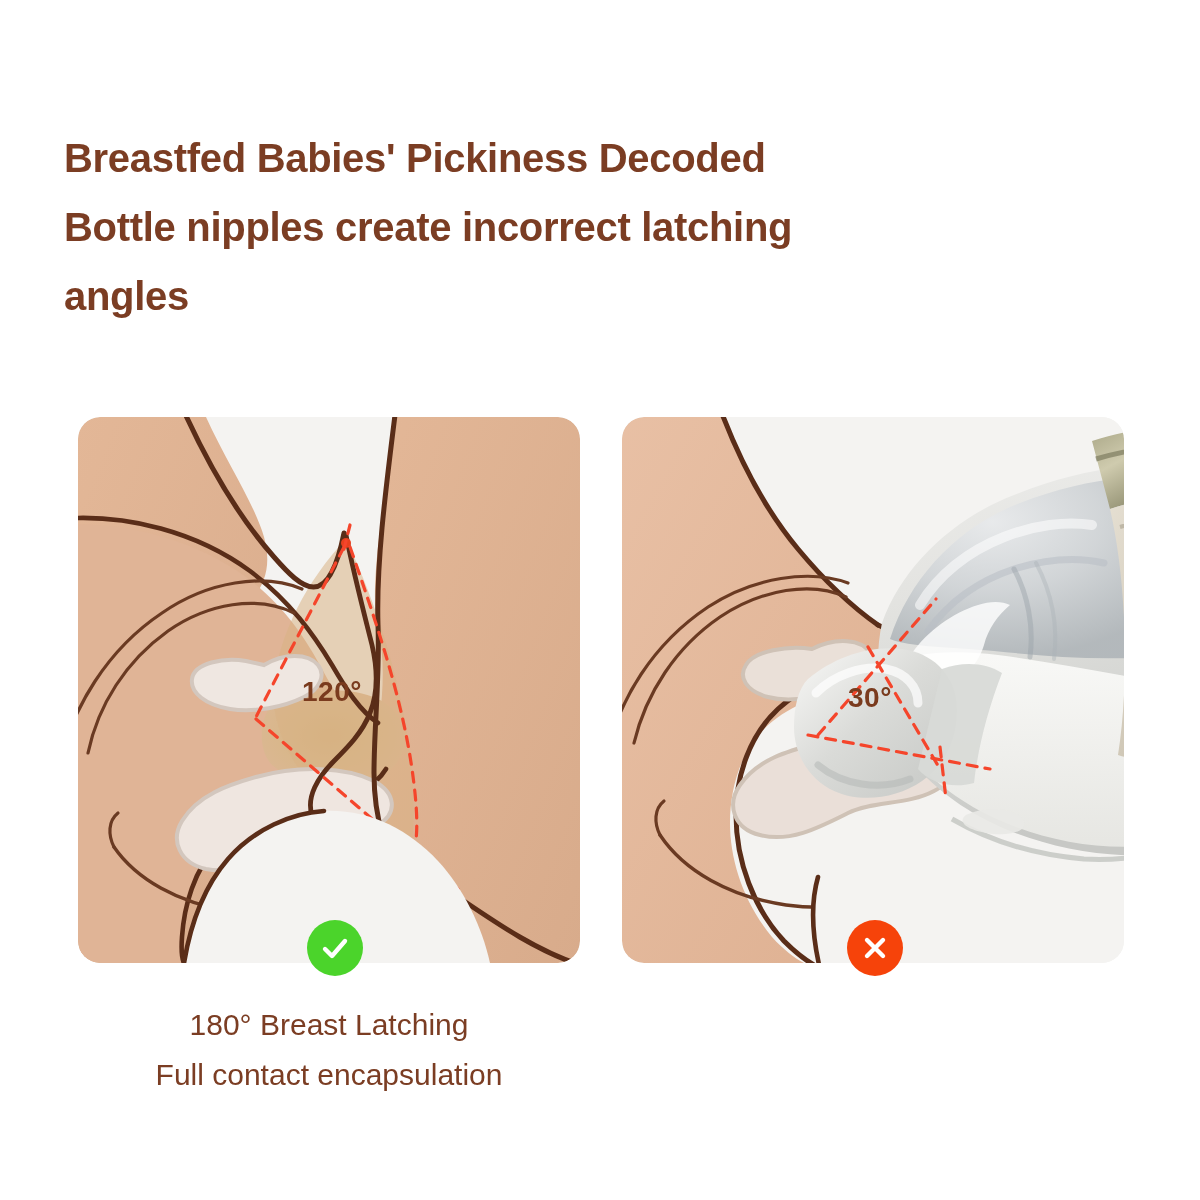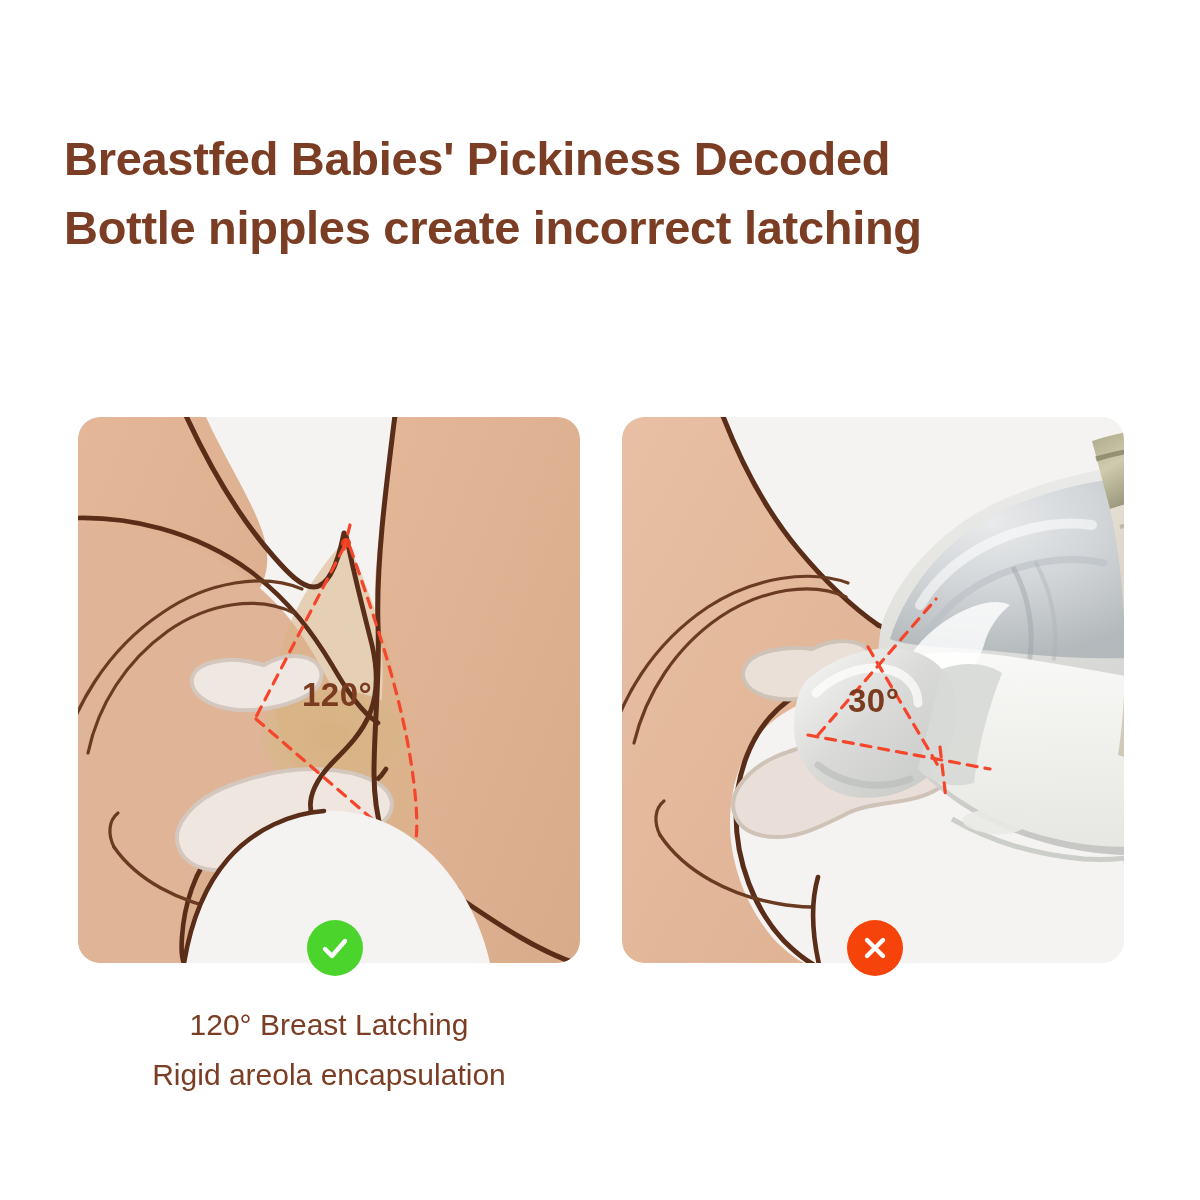--- a/index.html
+++ b/index.html
@@ -23,21 +23,21 @@
 
   
   .headline {
     position: absolute;
     left: 64px;
     top: 124px;
     width: 1100px;
     color: #7B3D23;
     font-family: "Liberation Sans", sans-serif;
     font-weight: 700;
-    font-size: 47px;
+    font-size: 40px;
     line-height: 69px;
     letter-spacing: -0.3px;
   }
   .headline .line { display: block; white-space: nowrap; }
 
   
   .panels {
     position: absolute;
     left: 0;
     top: 417px;
@@ -56,21 +56,21 @@
   .panel.left  { left: 78px; }
   .panel.right { left: 622px; }
   .panel svg { display: block; width: 100%; height: 100%; }
 
   
   .angle-label {
     position: absolute;
     color: #7A3B1E;
     font-family: "Liberation Sans", sans-serif;
     font-weight: 700;
-    font-size: 33px;
+    font-size: 28px;
     letter-spacing: 0.5px;
     white-space: nowrap;
     pointer-events: none;
   }
   .angle-left  { left: 302px; top: 676px; }
   .angle-right { left: 848px; top: 682px; }
 
   
   .badge {
     position: absolute;
@@ -102,20 +102,21 @@
   .caption .cl { display: block; white-space: nowrap; }
 </style>
 </head>
 <body>
 
 <div class="page">
 
   <div class="headline">
     <span class="line">Breastfed Babies' Pickiness Decoded</span>
     <span class="line">Bottle nipples create incorrect latching</span>
+    <span class="line">angles</span>
   </div>
 
   <div class="panels">
 
     <div class="panel left">
       <svg viewBox="0 0 502 546" preserveAspectRatio="xMidYMid slice">
         <defs>
           <clipPath id="clipL">
               <rect x="0" y="0" width="502" height="546" rx="22"></rect>
             </clipPath>
@@ -427,17 +428,17 @@
       <path d="M7 18 L14 25 L27 10" fill="none" stroke="#FFFFFF" stroke-width="4.4" stroke-linecap="round" stroke-linejoin="round"></path>
     </svg>
   </div>
   <div class="badge bad">
     <svg width="34" height="34" viewBox="0 0 34 34">
       <path d="M9 9 L25 25 M25 9 L9 25" fill="none" stroke="#FFFFFF" stroke-width="4.4" stroke-linecap="round"></path>
     </svg>
   </div>
 
   <div class="caption left">
-    <span class="cl">120° Breast Latching</span>
-    <span class="cl">Rigid areola encapsulation</span>
+    <span class="cl">180° Breast Latching</span>
+    <span class="cl">Full contact encapsulation</span>
   </div>
 
 </div>
 
 </body></html>

